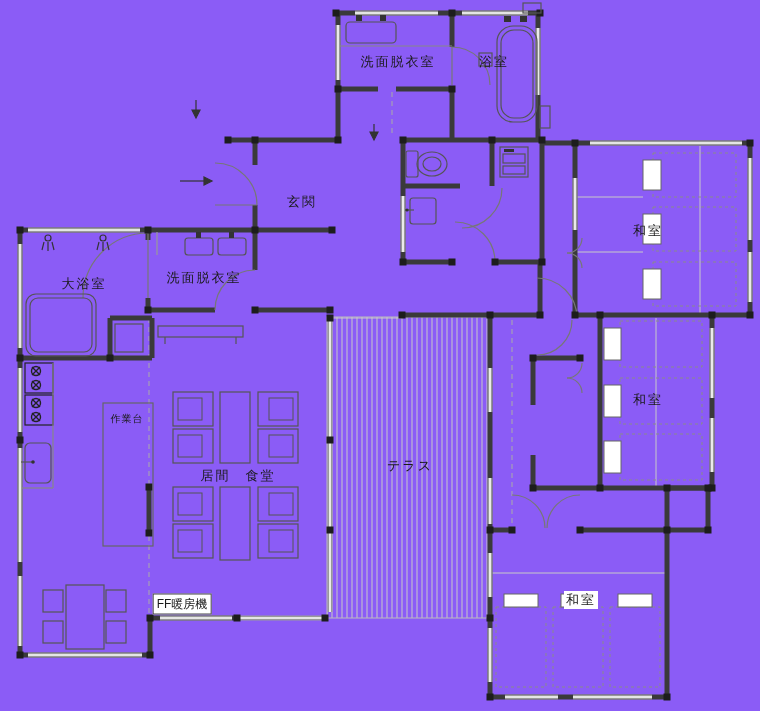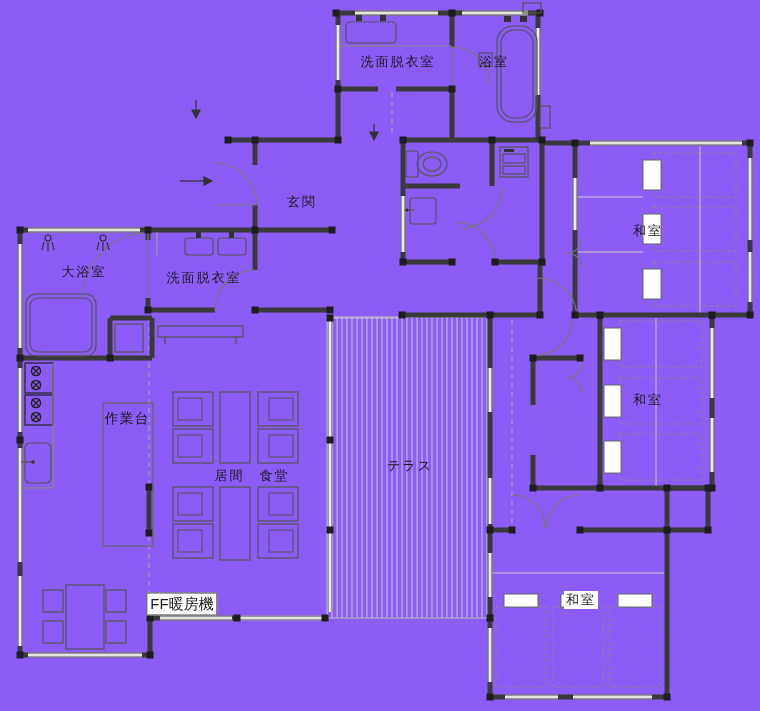--- a/index.html
+++ b/index.html
@@ -1,22 +1,22 @@
 <!DOCTYPE html>
 <html><head>
 <meta charset="utf-8">
 <style>
   html,body{margin:0;padding:0;background:#fff;}
   .stage{position:relative;width:760px;height:711px;background:#8b5cf6;overflow:hidden;
          font-family:"Liberation Sans","DejaVu Sans",sans-serif;}
   svg{position:absolute;left:0;top:0;}
   .lbl{position:absolute;transform:translate(-50%,-50%);font-size:13px;letter-spacing:2px;
        color:#1a1a1a;white-space:nowrap;}
-  .lbl.sm{font-size:14px;letter-spacing:1px;}
-  .lbl.boxed{border:1px solid #444;background:#fff;padding:1px 3px;font-size:15px;letter-spacing:0;}
+  .lbl.sm{font-size:10px;letter-spacing:1px;}
+  .lbl.boxed{border:1px solid #444;background:#fff;padding:1px 3px;font-size:12px;letter-spacing:0;}
   .lbl.whitebg{background:#fff;padding:0 2px;}
 </style>
 </head>
 <body>
 
 <div class="stage">
 
 <svg id="plan-svg" width="760" height="711" viewBox="0 0 760 711">
   <defs>
     <pattern id="hatch" width="5" height="8" patternUnits="userSpaceOnUse">
@@ -383,23 +383,23 @@
     <line x1="180" y1="181" x2="206" y2="181"></line>
         <polygon points="204,177 212,181 204,185"></polygon>
     <line x1="374" y1="124" x2="374" y2="134"></line>
         <polygon points="370,132 374,140 378,132"></polygon>
   </g>
 </svg>
 
 <div class="lbl" style="left:398px;top:62px">洗面脱衣室</div>
 <div class="lbl" style="left:494px;top:62px">浴室</div>
 <div class="lbl" style="left:302px;top:202px">玄関</div>
-<div class="lbl" style="left:84px;top:272px">大浴室</div>
+<div class="lbl" style="left:84px;top:284px">大浴室</div>
 <div class="lbl" style="left:204px;top:278px">洗面脱衣室</div>
 <div class="lbl sm" style="left:127px;top:419px">作業台</div>
-<div class="lbl" style="left:252px;top:476px">居間　食堂</div>
+<div class="lbl" style="left:238px;top:476px">居間　食堂</div>
 <div class="lbl" style="left:410px;top:466px">テラス</div>
 <div class="lbl" style="left:648px;top:231px">和室</div>
 <div class="lbl" style="left:648px;top:400px">和室</div>
 <div class="lbl whitebg" style="left:581px;top:600px">和室</div>
 <div class="lbl boxed" style="left:182px;top:604px">FF暖房機</div>
 
 </div>
 
 </body></html>

